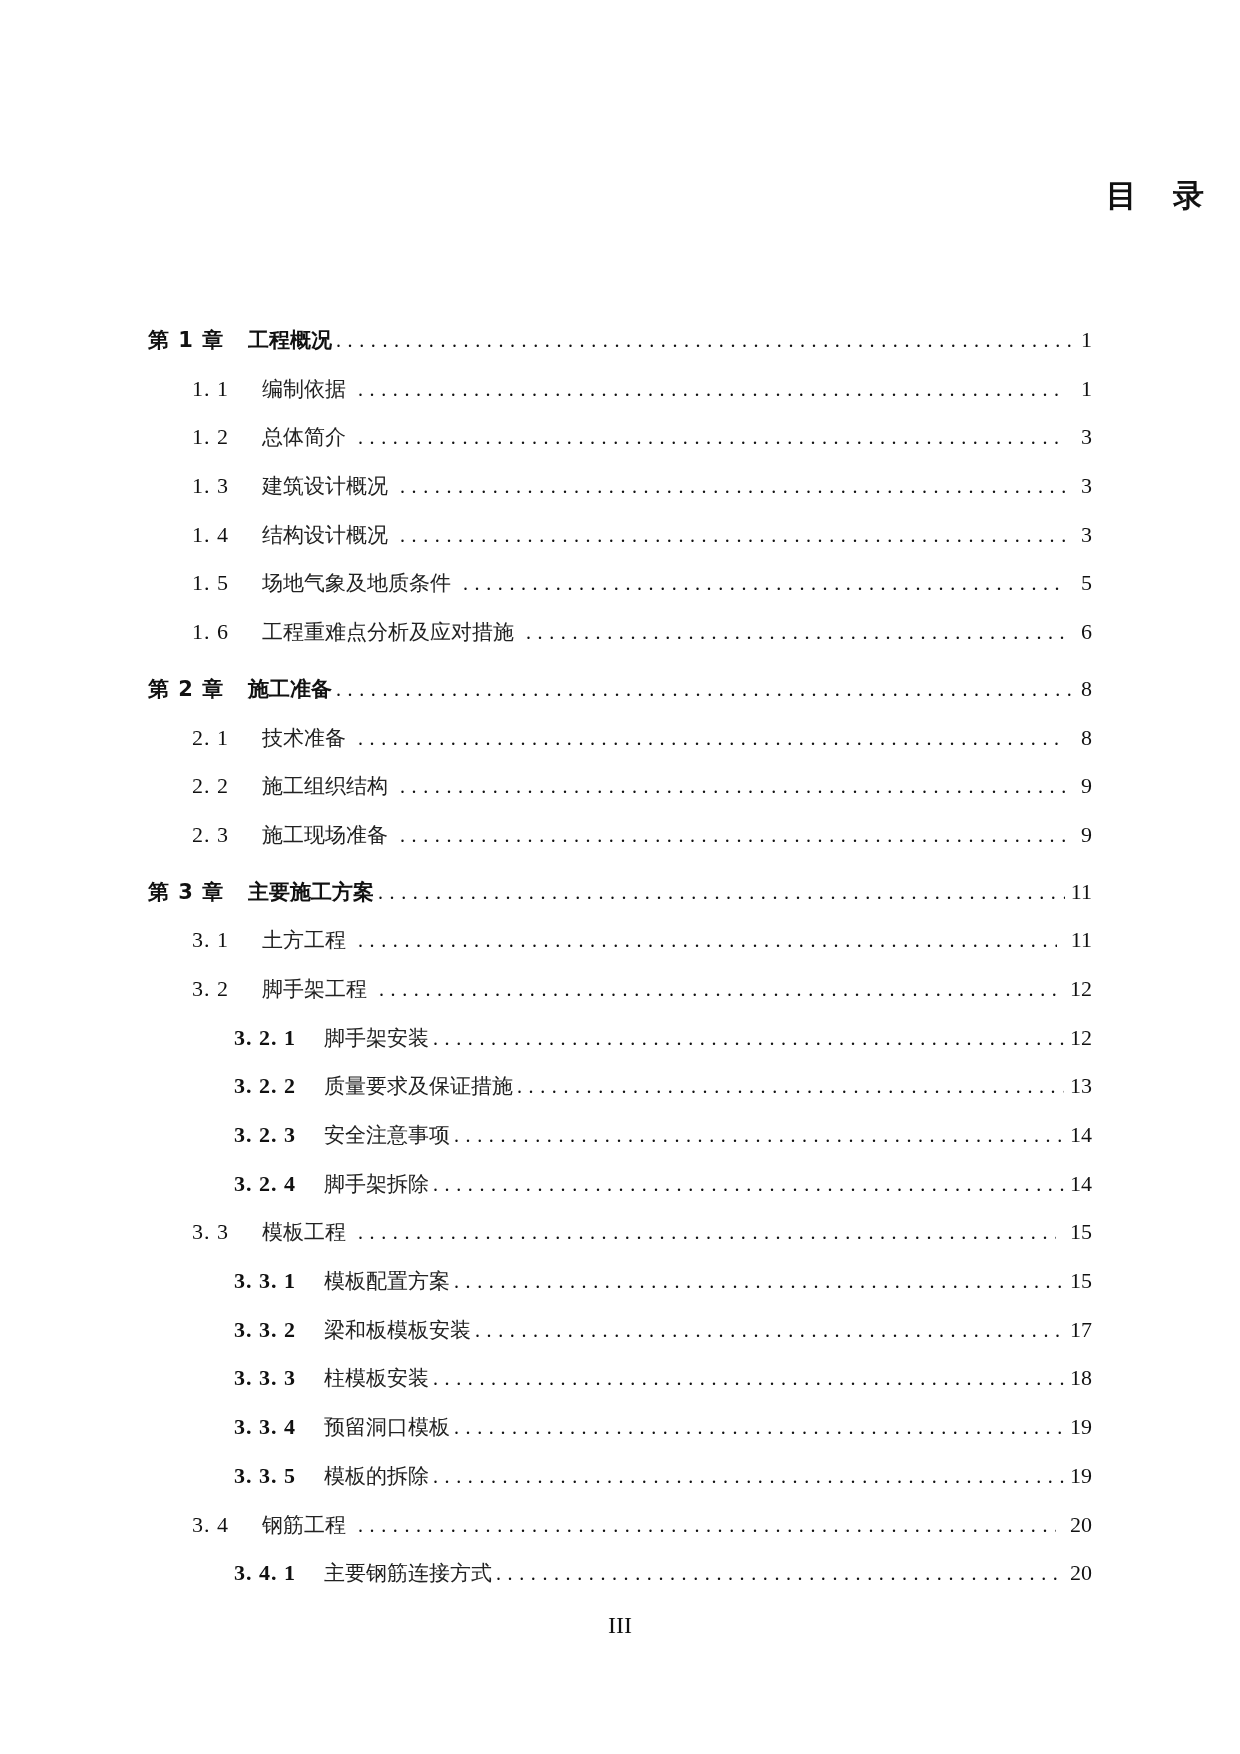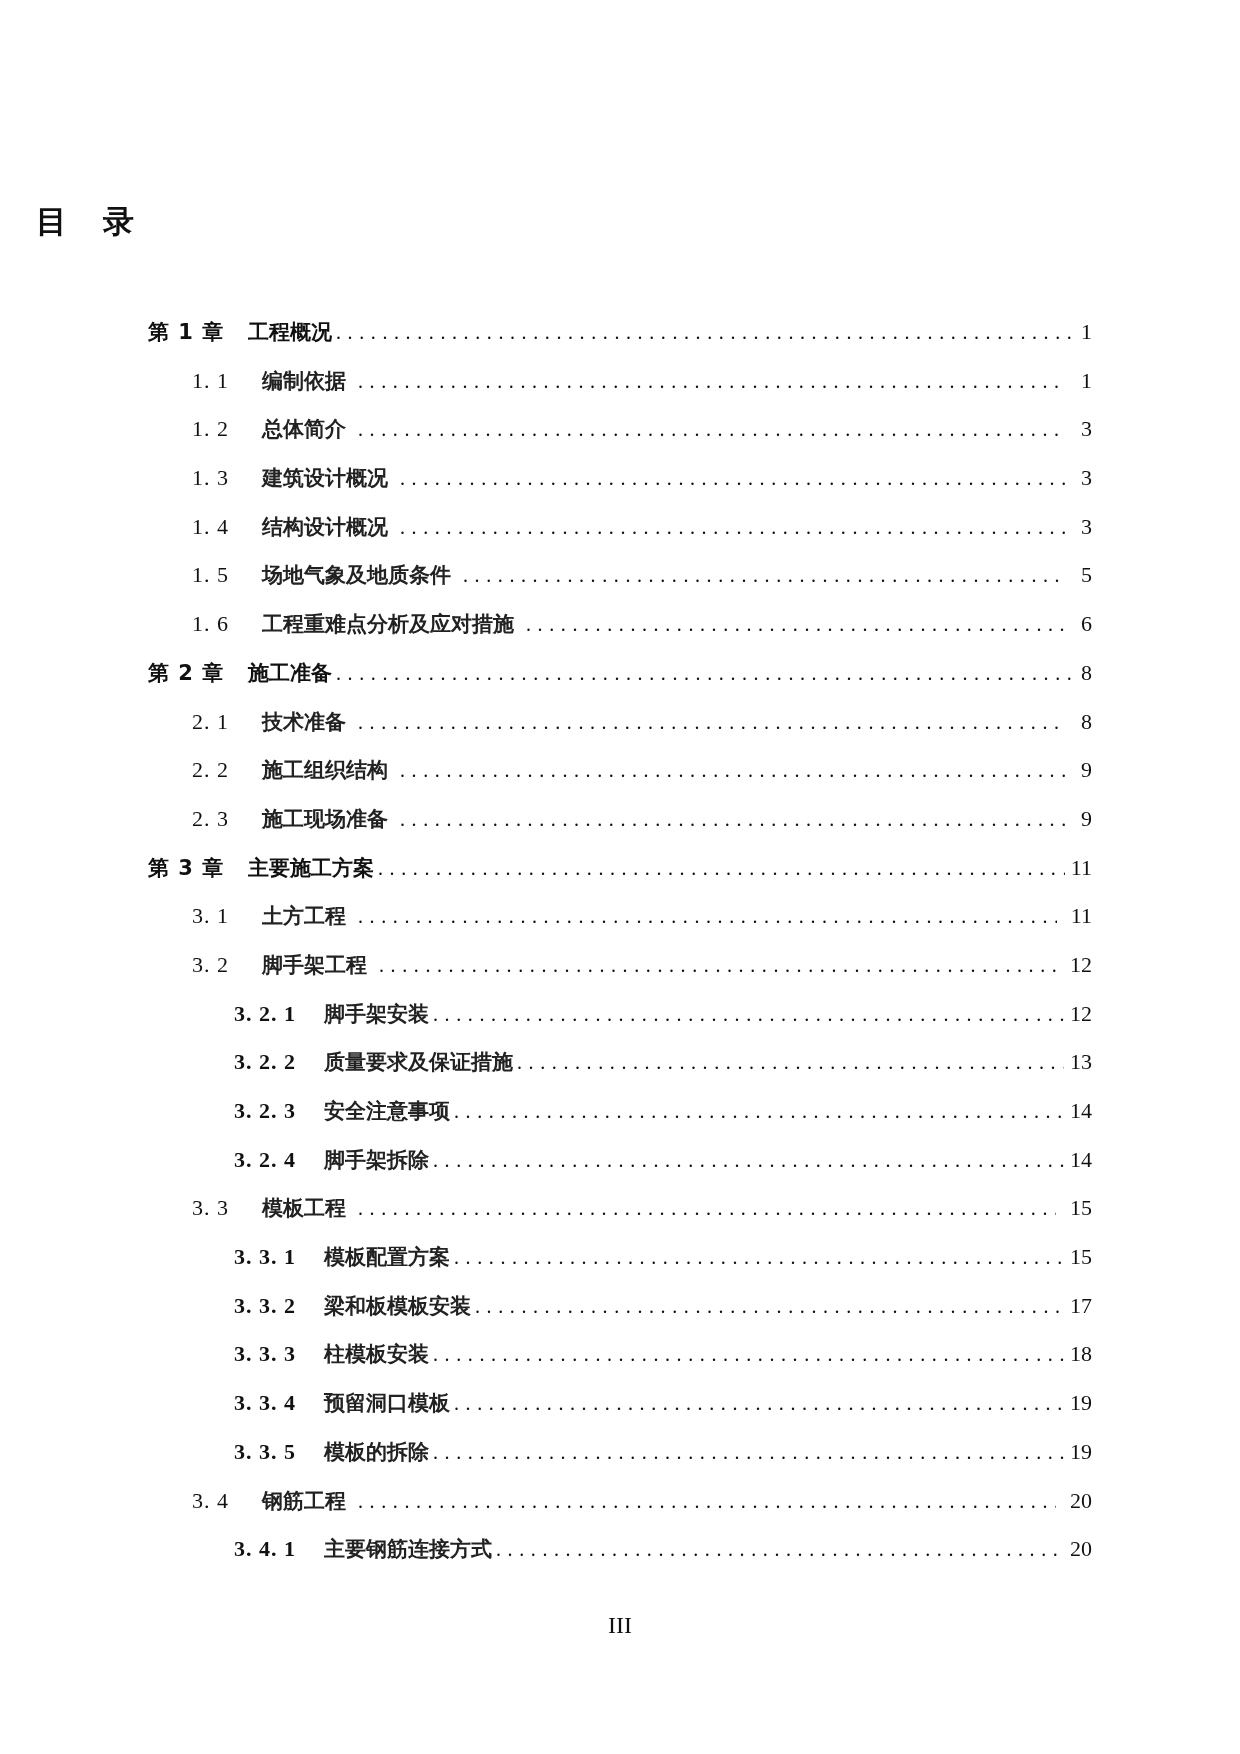--- a/index.html
+++ b/index.html
@@ -10,60 +10,60 @@
     body {
       width: 1240px;
       height: 1754px;
       position: relative;
       overflow: hidden;
       font-family: "Liberation Serif", "DejaVu Serif", serif;
       color: #111111;
     }
     .page-title {
       position: absolute;
-      top: 202px;
+      top: 176px;
       left: 0;
       width: 1240px;
-      text-align: left;
+      text-align: right;
       font-family: Liberation Sans, sans-serif;
       font-weight: bold;
       font-size: 31px;
       line-height: 40px;
       letter-spacing: 36px;
       text-indent: 36px;
     }
     .toc {
       position: absolute;
       top: 318px;
       left: 148px;
       width: 944px;
     }
     .toc-row {
       display: flex;
       align-items: baseline;
       height: 48.7px;
       font-size: 22px;
       white-space: nowrap;
     }
-    .toc-row.level-1 { padding-left: 0; font-weight: bold; }
+    .toc-row.level-1 { padding-left: 0; font-weight: bold; margin-top: 8px; }
     .toc-row.level-2 { padding-left: 44px; gap: 8px; }
     .toc-row.level-3 { padding-left: 86px; }
     .num {
       display: inline-block;
       letter-spacing: 1px;
     }
     .level-1 .num { width: 100px; font-family: "DejaVu Sans", "Liberation Sans", sans-serif; font-size: 21px; }
     .level-2 .num { width: 62px; }
     .level-3 .num { width: 90px; font-weight: bold; }
     .title {
       font-family: "DejaVu Sans", "Liberation Sans", sans-serif;
       font-size: 21px;
     }
     .level-1 .title { font-weight: bold; }
-    .level-2 .title, .level-3 .title { font-weight: bold; color: #222; }
+    .level-2 .title, .level-3 .title { font-weight: normal; color: #222; }
     .leader {
       flex: 1;
       overflow: hidden;
       margin: 0 6px 0 4px;
       letter-spacing: 6.6px;
       font-weight: normal;
       color: #111;
       font-size: 20px;
     }
     .leader::before {

